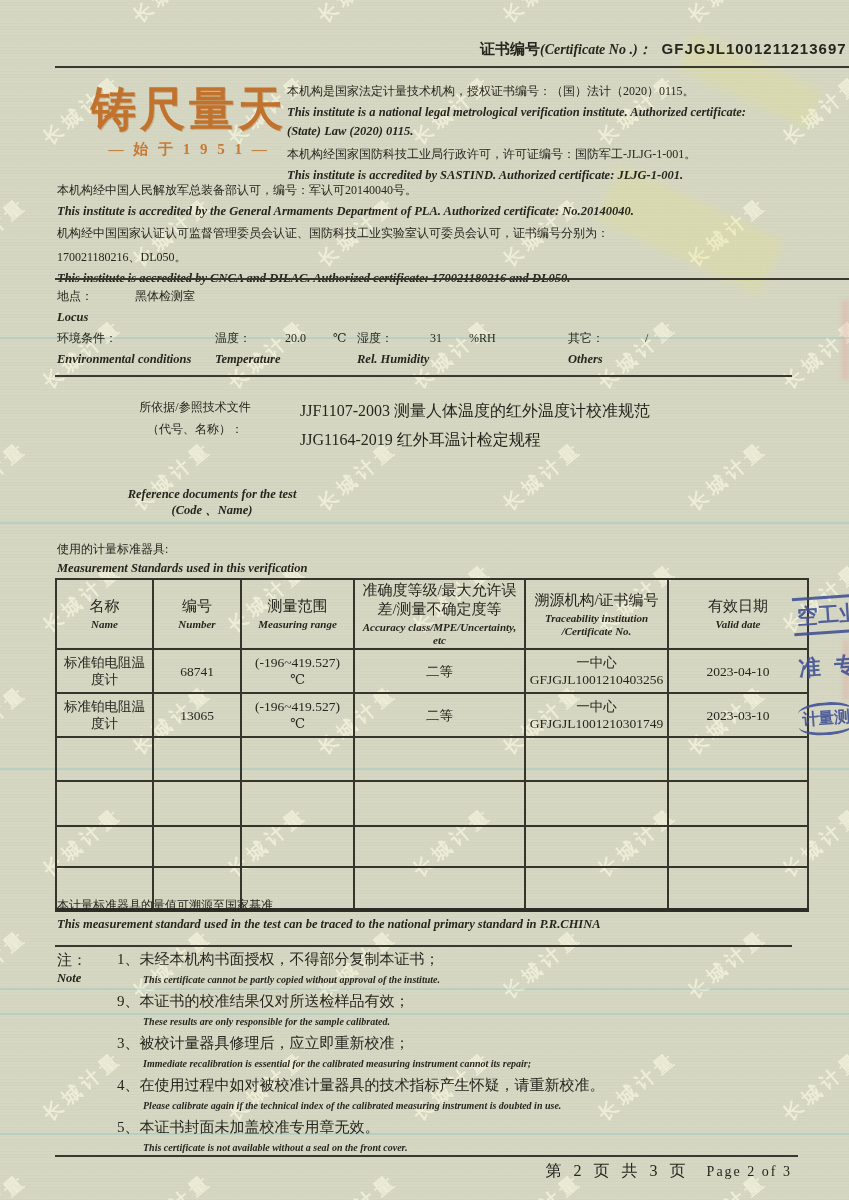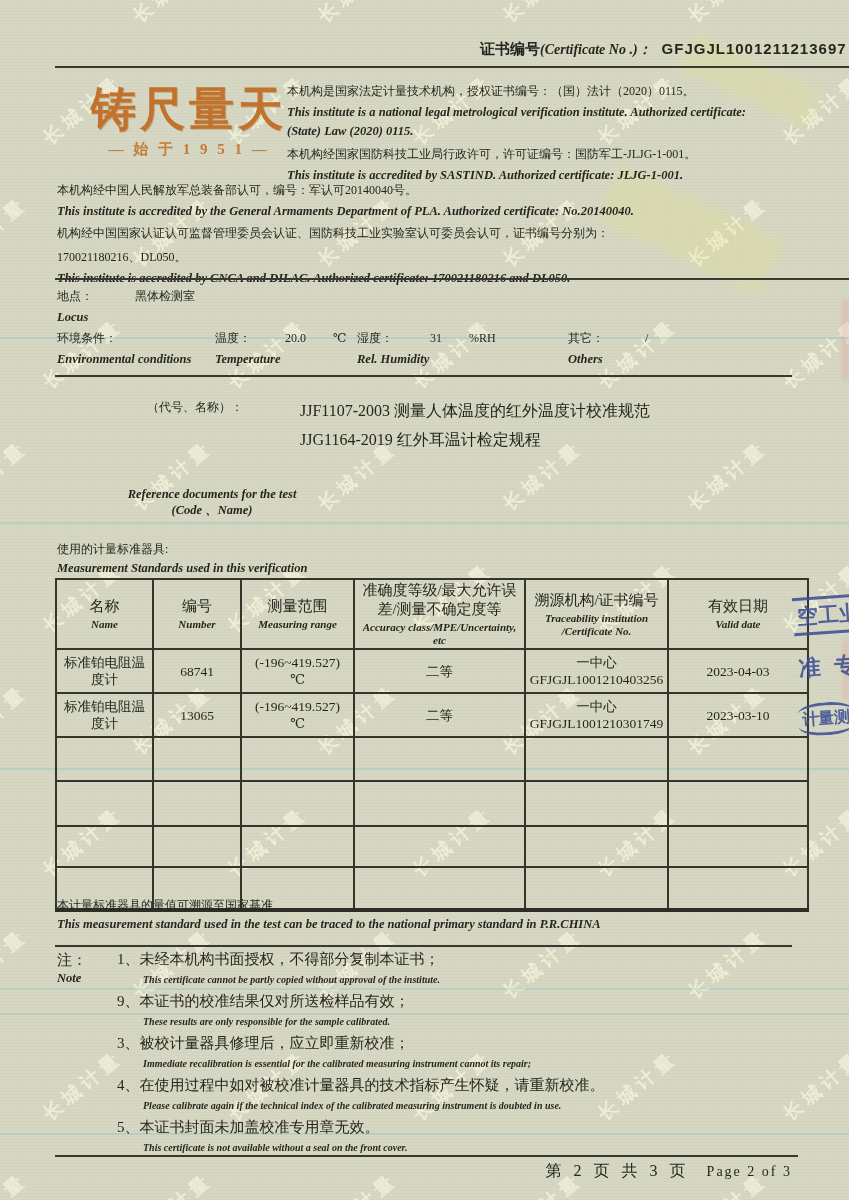--- a/index.html
+++ b/index.html
@@ -204,20 +204,21 @@
       <span class="f en" style="left:300px;top:24px">Rel. Humidity</span>
       <span class="f zh" style="left:511px;top:0">其它：</span>
       <span class="f zh" style="left:588px;top:0">/</span>
       <span class="f en" style="left:511px;top:24px">Others</span>
     </div>
   </div>
   <div class="hr" style="top:375px;left:55px;width:737px"></div>
 
   <div class="ref">
     <div class="ref-label">
+      <div class="zh">所依据/参照技术文件</div>
       <div class="zh">（代号、名称）：</div>
     </div>
     <div class="ref-docs">
       <div>JJF1107-2003 测量人体温度的红外温度计校准规范</div>
       <div>JJG1164-2019  红外耳温计检定规程</div>
     </div>
     <div class="ref-en">
       <div class="en">Reference documents for the test</div>
       <div class="en">(Code 、Name)</div>
     </div>
@@ -276,21 +277,21 @@
         <div class="cell-l">℃</div>
       </td>
       <td>
             <div class="cell-l">二等</div>
           </td>
       <td>
         <div class="cell-l">一中心</div>
         <div class="cell-l">GFJGJL1001210403256</div>
       </td>
       <td>
-            <div class="cell-l">2023-04-03</div>
+            <div class="cell-l">2023-04-10</div>
           </td>
     </tr>
     <tr class="data">
       <td>
             <div class="cell-l">标准铂电阻温度计</div>
           </td>
       <td>
             <div class="cell-l">13065</div>
           </td>
       <td>

